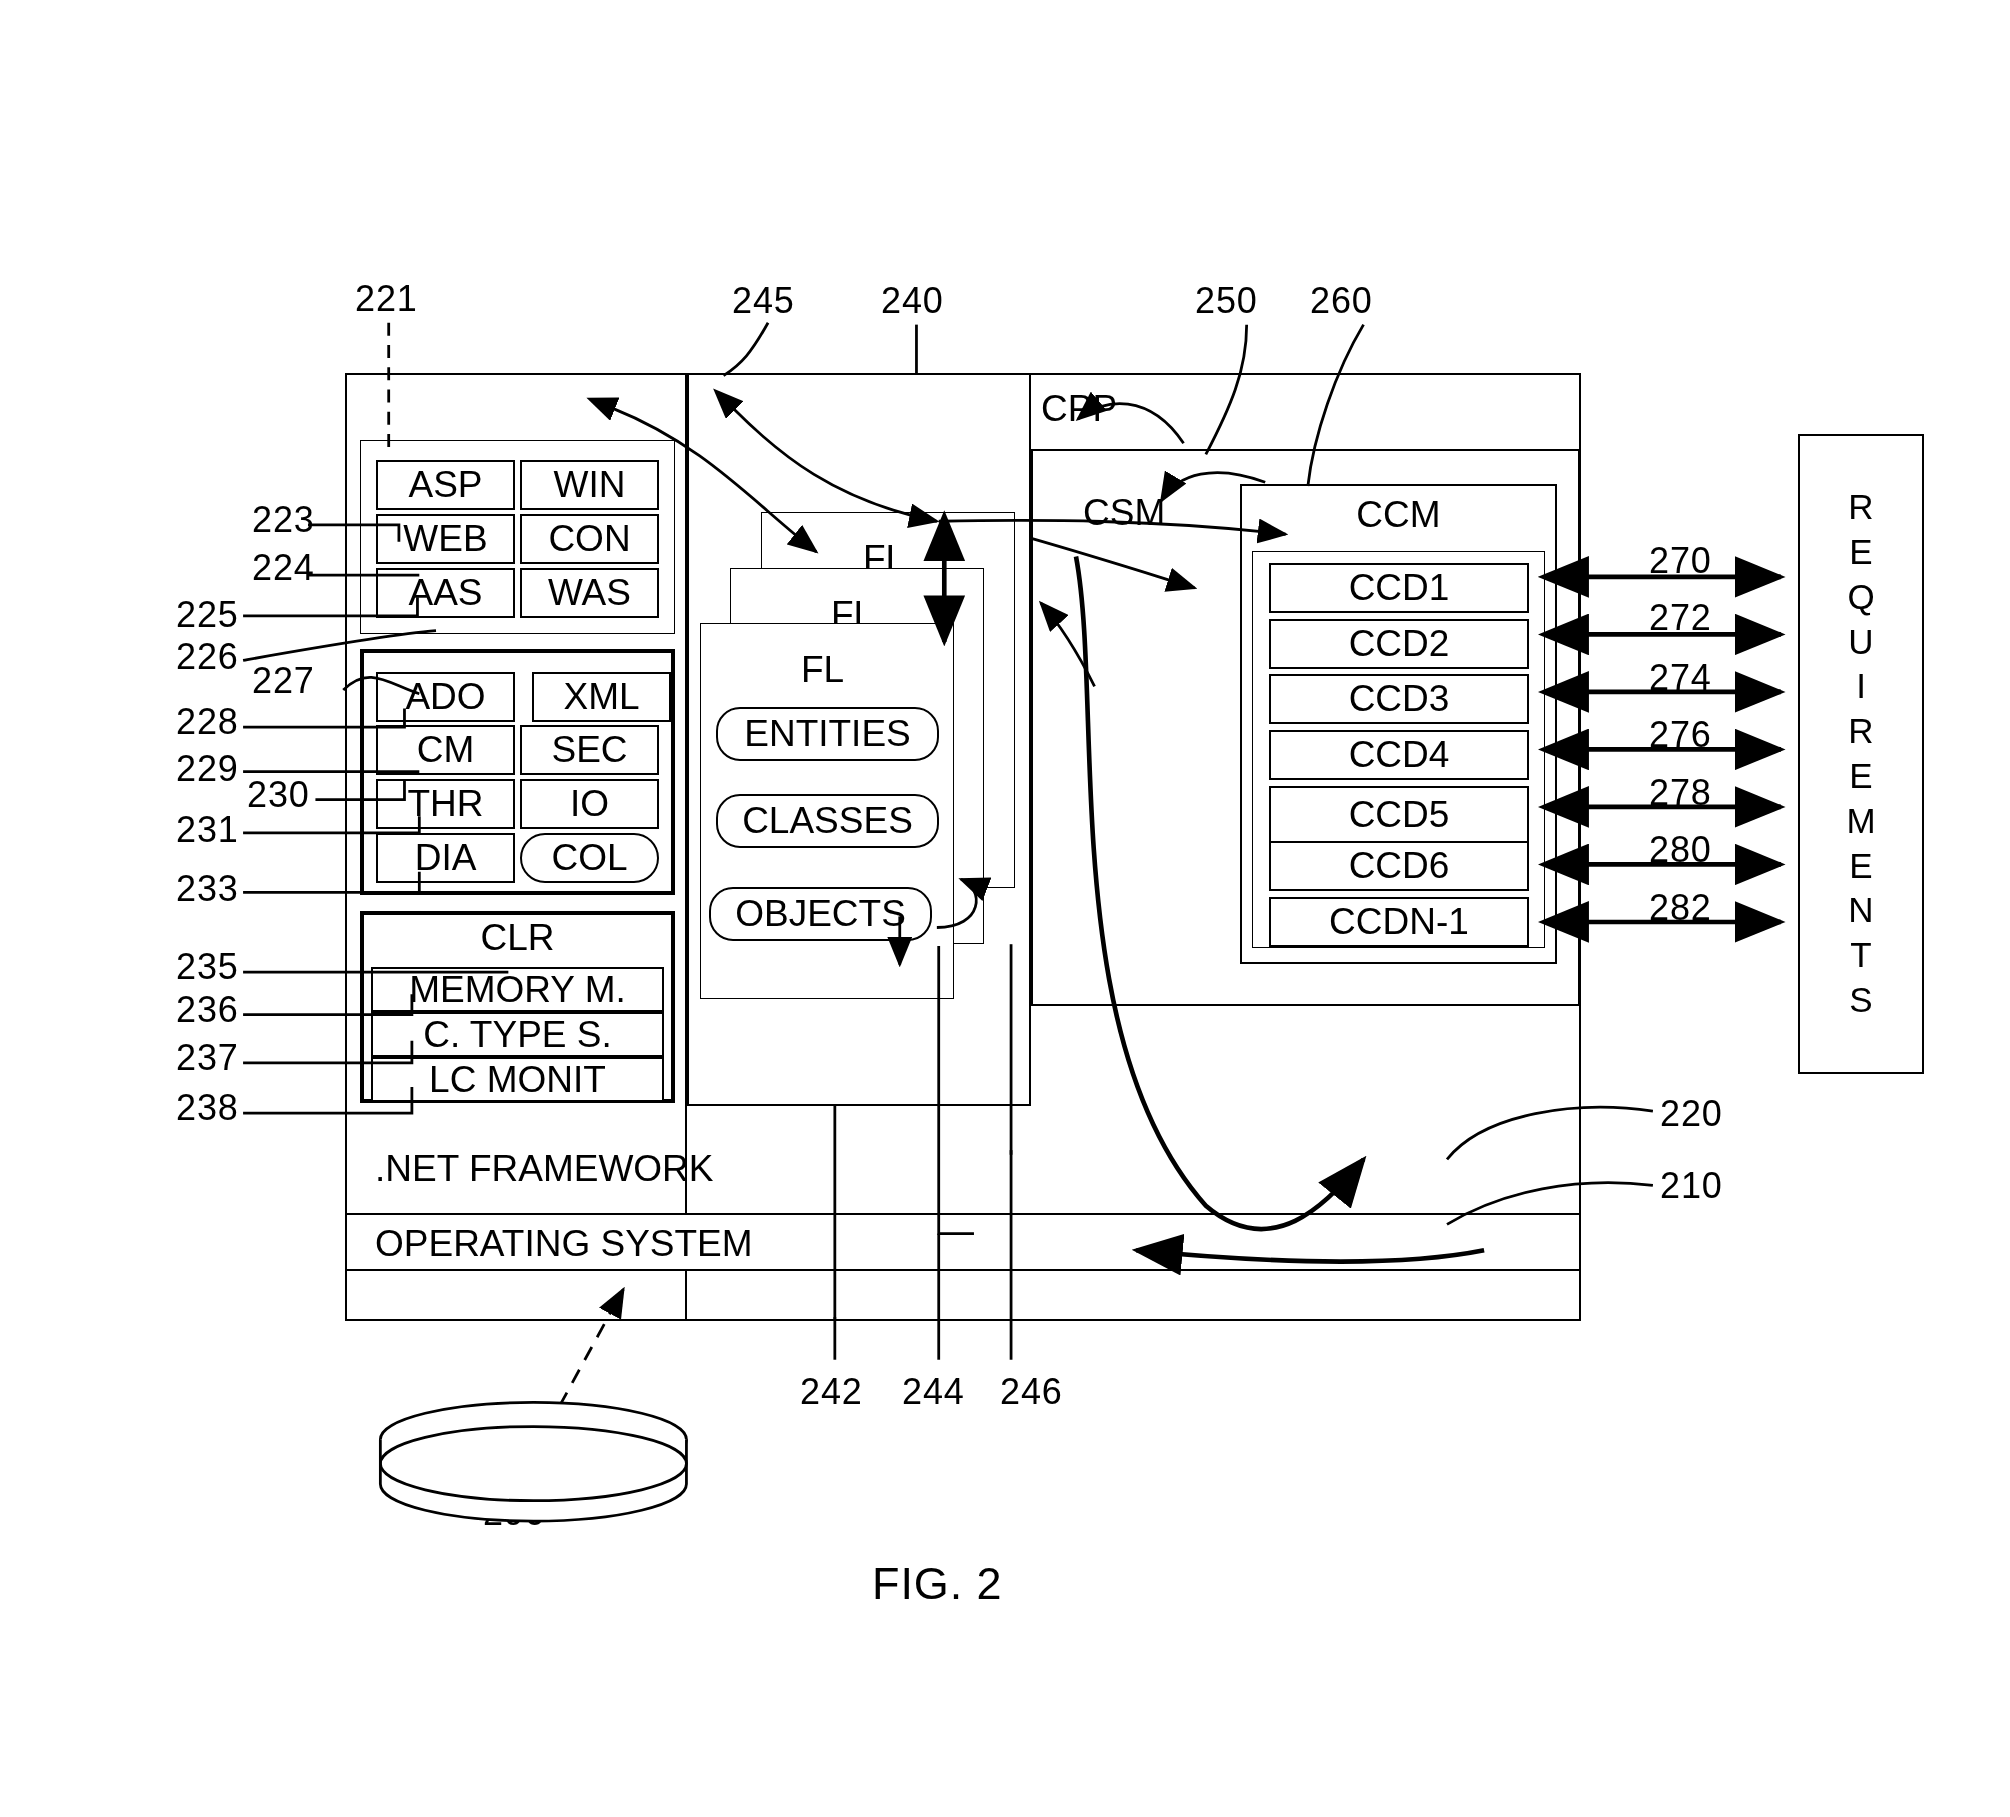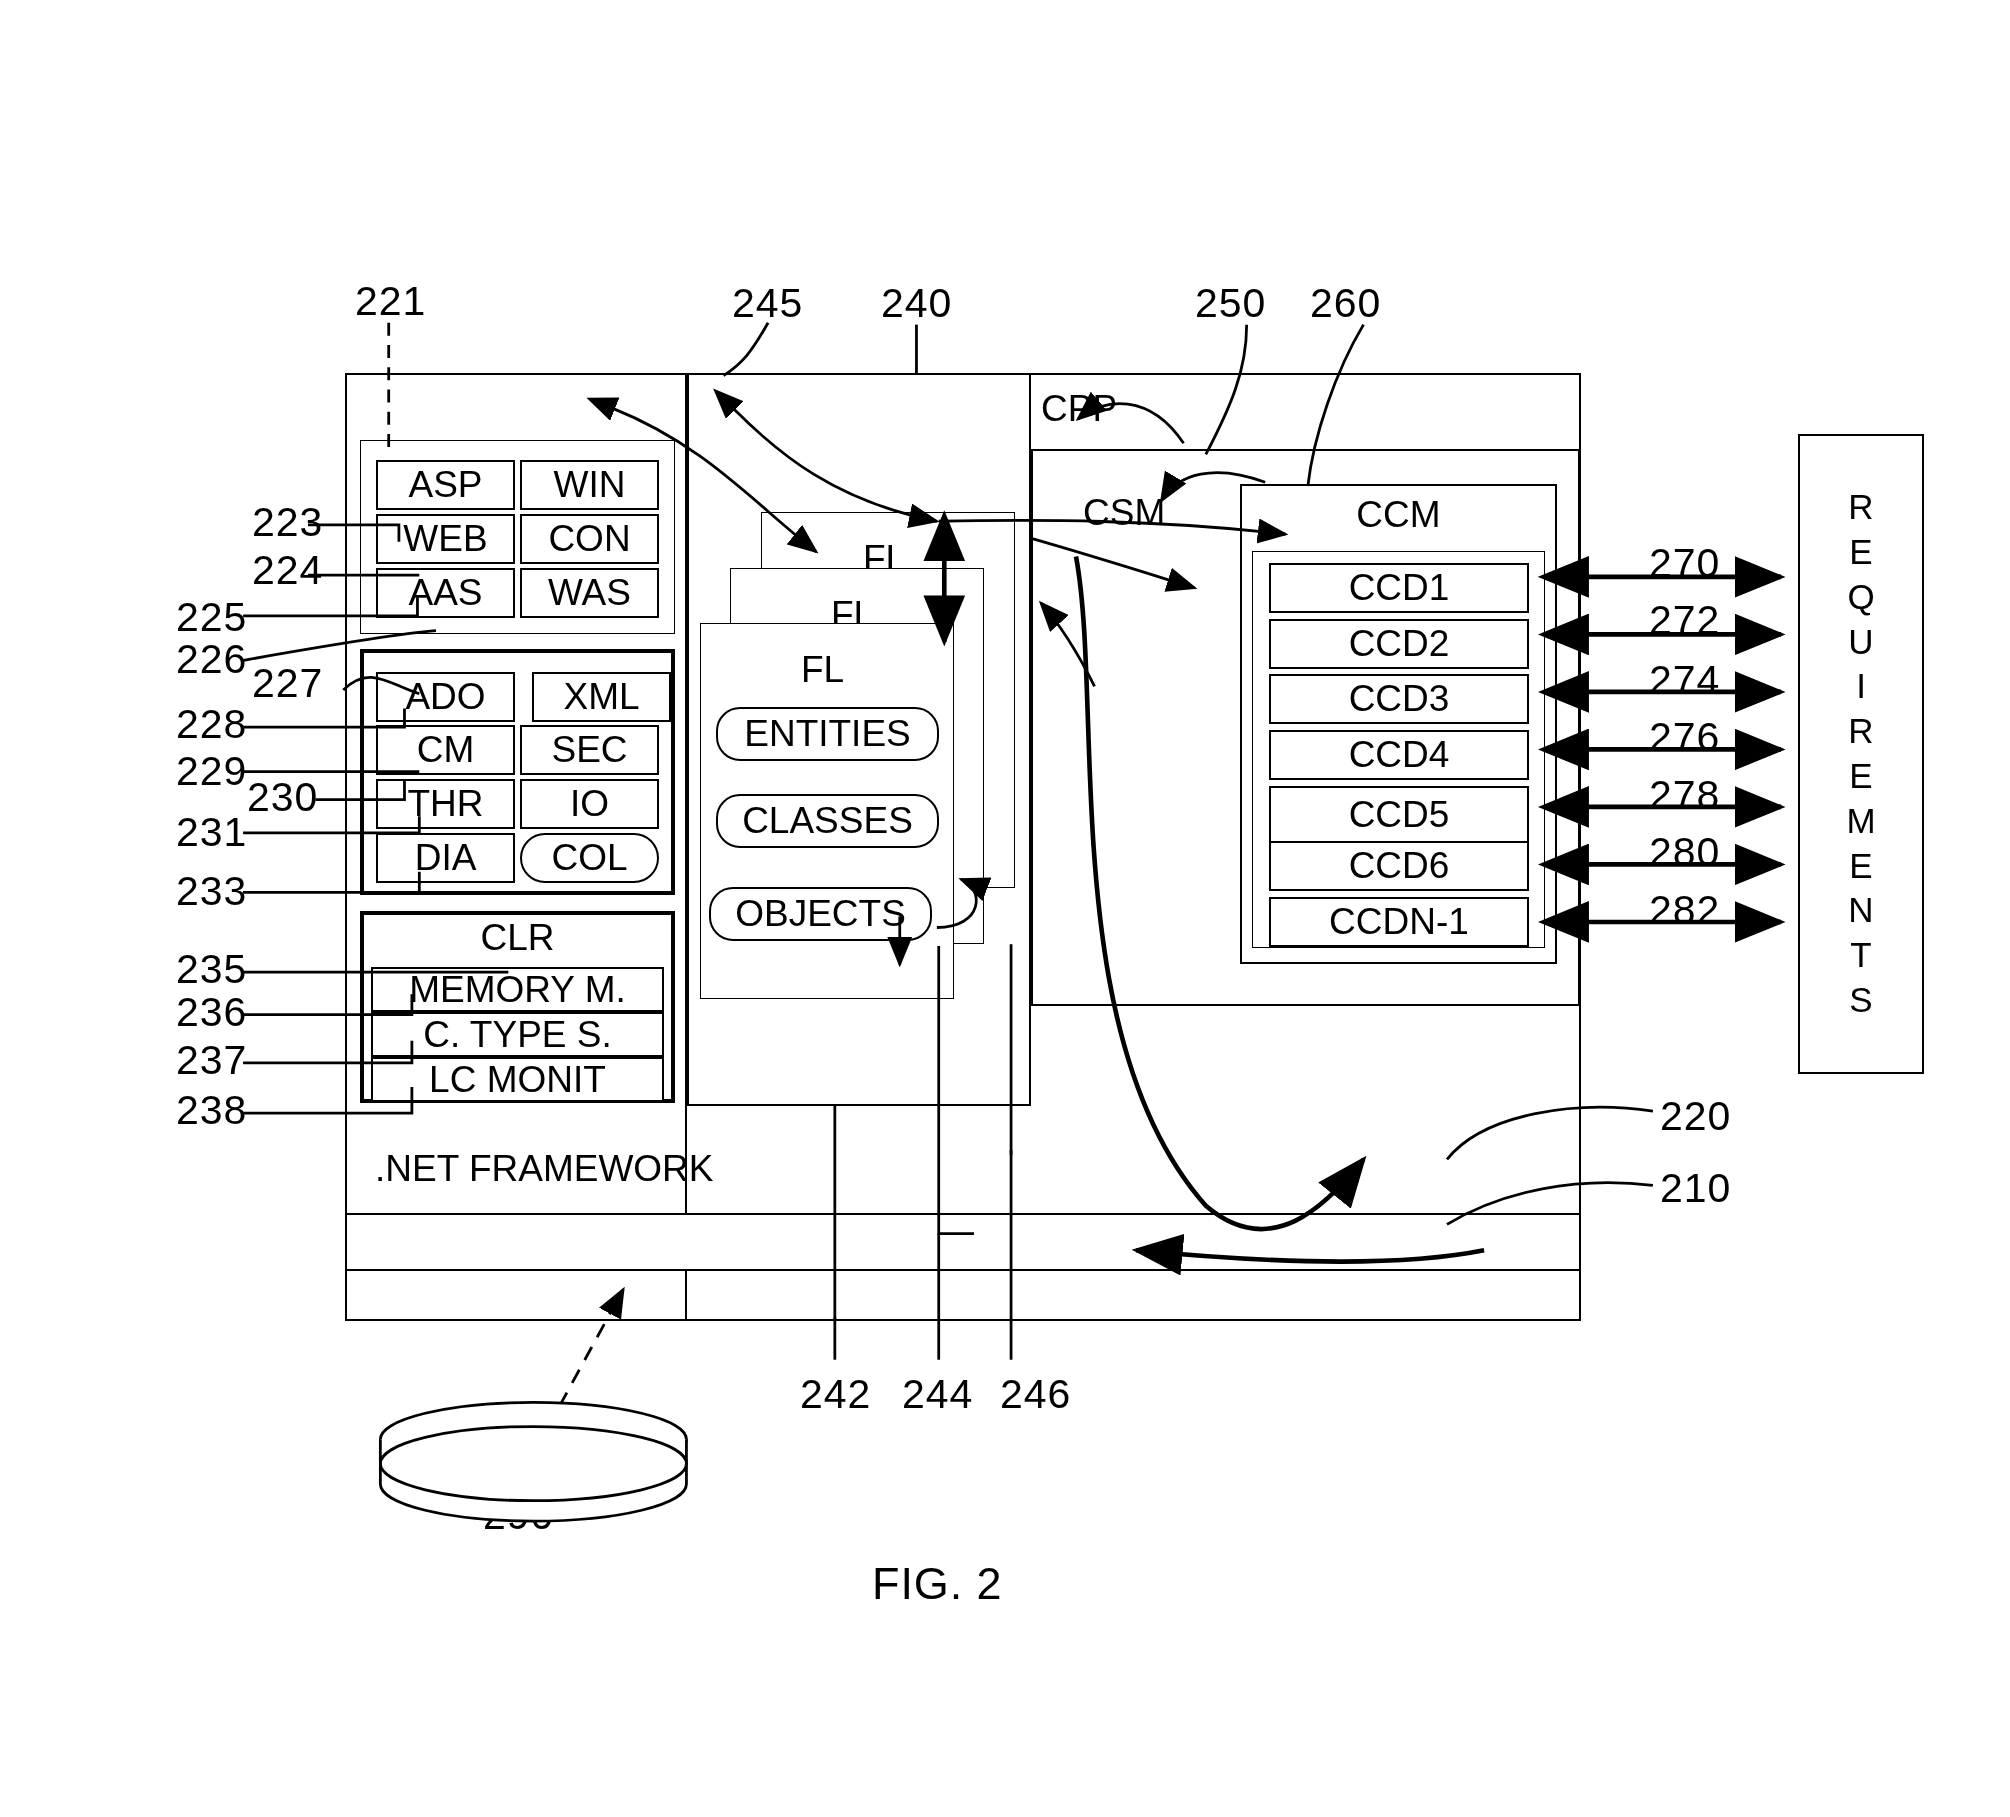--- a/index.html
+++ b/index.html
@@ -3,21 +3,21 @@
 <meta charset="utf-8">
 <style>
   html,body{margin:0;padding:0;background:#fff;}
   body{width:2011px;height:1817px;position:relative;overflow:hidden;
        font-family:"Liberation Sans", sans-serif;color:#000;}
   #stage{position:absolute;left:0;top:0;width:2011px;height:1817px;}
   
   .box{position:absolute;border:2.8px solid #000;background:#fff;box-sizing:border-box;}
   .box.thin{border-width:1.9px;}
   .box.thick{border-width:4.6px;}
-  .refnum{position:absolute;font-size:41px;font-weight:400;white-space:nowrap;
+  .refnum{position:absolute;font-size:36px;font-weight:400;white-space:nowrap;
           letter-spacing:0.9px;}
   .cellbox{position:absolute;border:2.8px solid #000;box-sizing:border-box;
            display:flex;align-items:center;justify-content:center;
            font-size:37px;background:#fff;}
   .pillbox{position:absolute;border:2.8px solid #000;border-radius:24px;box-sizing:border-box;
            display:flex;align-items:center;justify-content:center;
            font-size:37px;background:#fff;}
   .plainlabel{position:absolute;font-size:37px;white-space:nowrap;}
   .centerlabel{position:absolute;display:flex;align-items:center;justify-content:center;
                font-size:37px;}
@@ -97,20 +97,23 @@
   </div>
   <div class="cellbox" style="left:371px;top:1057px;width:293px;height:45px;">
     <span>LC MONIT</span>
   </div>
 
   <div class="plainlabel" style="left:375px;top:1148px;">
     <span>.NET FRAMEWORK</span>
   </div>
 
   <div class="box" style="left:345px;top:1213px;width:1236px;height:58px;"></div>
+  <div class="plainlabel" style="left:375px;top:1223px;">
+    <span>OPERATING SYSTEM</span>
+  </div>
 
   <div class="box thin" style="left:761px;top:512px;width:254px;height:376px;"></div>
   <div class="plainlabel" style="left:863px;top:538px;">
     <span>FL</span>
   </div>
 
   <div class="box thin" style="left:730px;top:568px;width:254px;height:376px;"></div>
   <div class="plainlabel" style="left:831px;top:594px;">
     <span>FL</span>
   </div>

